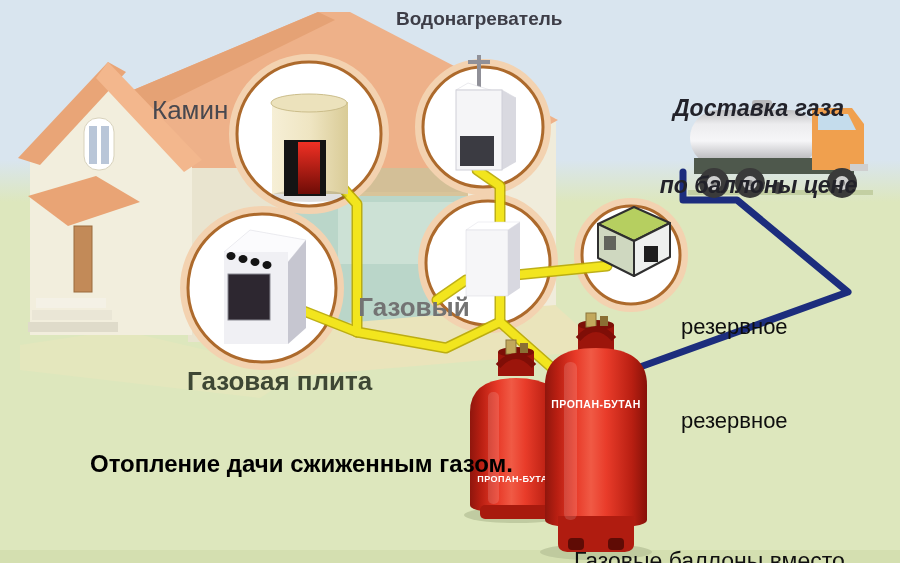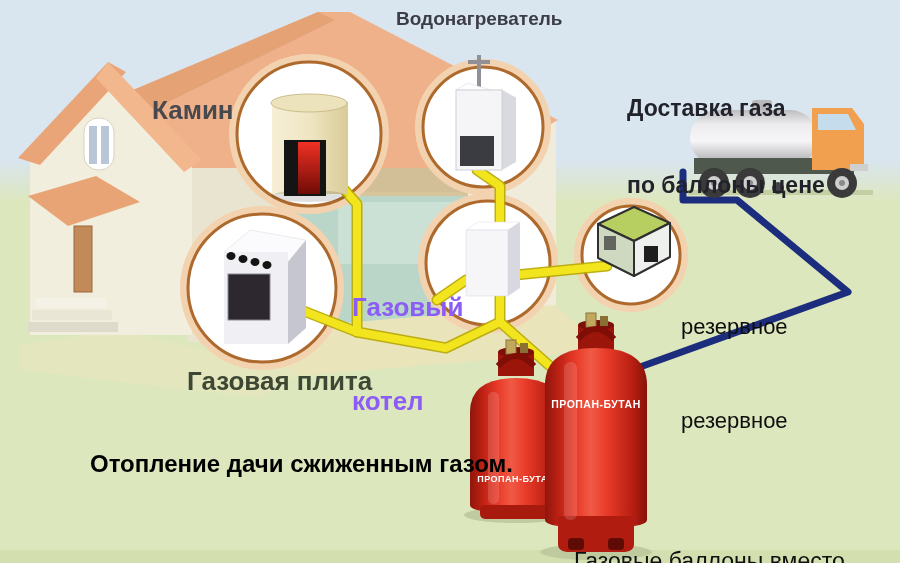--- a/index.html
+++ b/index.html
@@ -3,23 +3,23 @@
 <meta charset="utf-8">
 <style>
   html,body{margin:0;padding:0;background:#fff;}
   .stage{
     position:relative;width:900px;height:563px;overflow:hidden;
     font-family:"Liberation Sans",sans-serif;
   }
   .stage svg{position:absolute;left:0;top:0;}
   .label{position:absolute;white-space:pre;}
   .lbl-water-heater{left:396px;top:8px;font-size:19px;font-weight:600;color:#3d3d47;}
-  .lbl-fireplace{left:152px;top:95px;font-size:26px;font-weight:700;color:#48484f;}
-  .lbl-delivery{left:627px;top:44px;width:205px;font-size:23px;font-weight:700;color:#22222a;line-height:1.12;}
-  .lbl-boiler{left:352px;top:230px;width:152px;text-align:left;font-size:26px;font-weight:600;color:#8b5cf6;line-height:1.2;}
+  .lbl-fireplace{left:152px;top:95px;font-size:26px;font-weight:400;color:#48484f;}
+  .lbl-delivery{left:656px;top:44px;width:205px;text-align:center;font-size:23px;font-weight:700;color:#22222a;line-height:1.12;font-style:italic;}
+  .lbl-boiler{left:338px;top:230px;width:152px;text-align:center;font-size:26px;font-weight:600;color:#737373;line-height:1.2;}
   .lbl-generator{left:681px;top:249px;font-size:22px;font-weight:500;color:#0e0e0e;line-height:1.42;}
   .lbl-stove{left:187px;top:366px;font-size:26px;font-weight:700;color:#3e4734;}
   .lbl-caption{left:90px;top:450px;font-size:24px;font-weight:600;color:#000000;}
   .lbl-cylinders{left:574px;top:485px;font-size:23px;font-weight:500;color:#101010;line-height:1.32;}
 </style>
 </head>
 <body>
 
 <div class="stage">
 
@@ -232,21 +232,20 @@
 </svg>
 
   <div class="label lbl-water-heater">Водонагреватель</div>
   <div class="label lbl-fireplace">Камин</div>
   <div class="label lbl-delivery">
     <div>Доставка газа</div>
     <div>по баллоны цене</div>
   </div>
   <div class="label lbl-boiler">
     <div>Газовый</div>
-    <div>котел</div>
   </div>
   <div class="label lbl-generator">
     <div>резервное</div>
     <div>резервное</div>
   </div>
   <div class="label lbl-stove">Газовая плита</div>
   <div class="label lbl-caption">Отопление дачи сжиженным газом.</div>
   <div class="label lbl-cylinders">
     <div>Газовые баллоны вместо</div>
     

